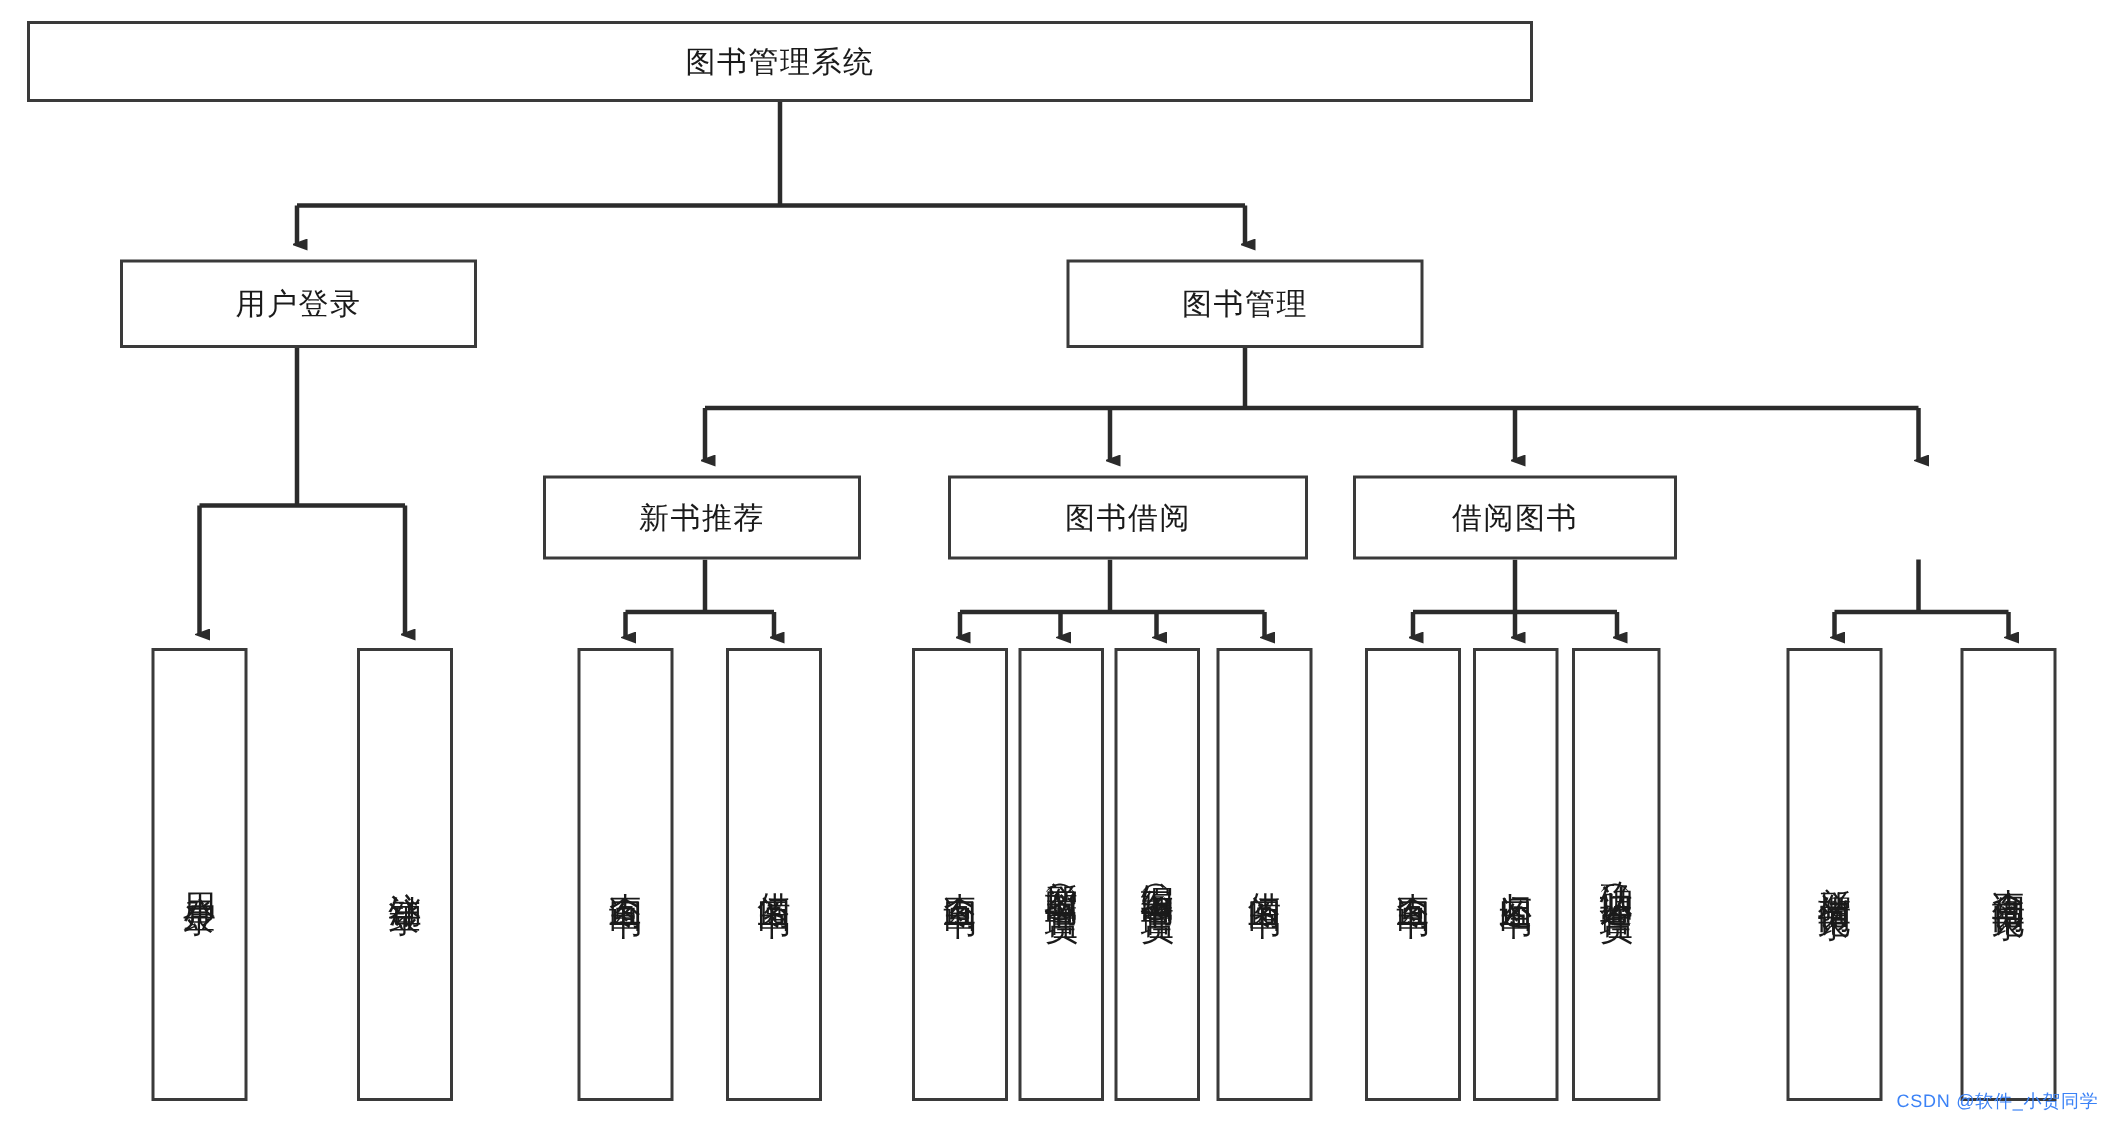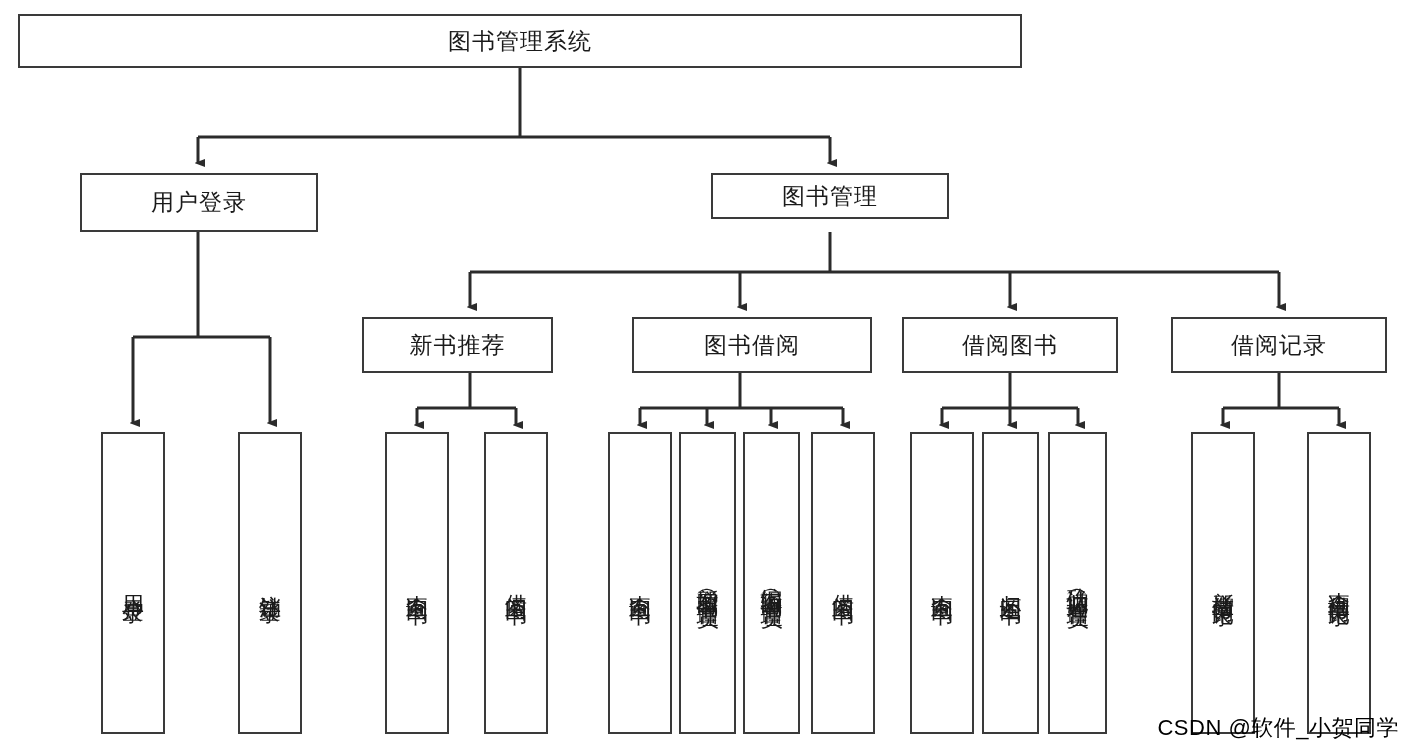--- a/index.html
+++ b/index.html
@@ -29,43 +29,43 @@
     position: absolute;
     box-sizing: border-box;
     background: #ffffff;
     border: 2px solid #3a3a3a;
     display: flex;
     align-items: center;
     justify-content: center;
     color: #1a1a1a;
   }
   .node.horiz {
-    font-size: 23px;
+    font-size: 20px;
     letter-spacing: 1px;
   }
   .node.vert {
     writing-mode: vertical-rl;
     text-orientation: upright;
     font-size: 22px;
     letter-spacing: 3px;
     padding-top: 4px;
     padding-bottom: 4px;
     line-height: 1;
   }
   .node.vert .vtext {
     writing-mode: vertical-rl;
     text-orientation: upright;
     white-space: nowrap;
   }
   .watermark {
     position: absolute;
     right: 6px;
     bottom: 4px;
-    font-size: 22px;
-    color: #000000;
+    font-size: 12px;
+    color: #3b82f6;
     letter-spacing: 0.5px;
     white-space: nowrap;
   }
 </style>
 </head>
 <body>
 
 <div id="stage">
 
   <svg id="edges" viewBox="0 0 1405 747">
@@ -114,26 +114,25 @@
       <path d="M1279,373 L1279,408"></path>
       <path d="M1223,408 L1339,408"></path>
       <path d="M1223,408 L1223,425" marker-end="url(#arrow)"></path>
       <path d="M1339,408 L1339,425" marker-end="url(#arrow)"></path>
     </g>
   </svg>
 
   <div class="node horiz" style="left:18px; top:14px; width:1004px; height:54px;">图书管理系统</div>
 
   <div class="node horiz" style="left:80px; top:173px; width:238px; height:59px;">用户登录</div>
-  <div class="node horiz" style="left:711px; top:173px; width:238px; height:46px;">图书管理</div>
+  <div class="node horiz" style="left:711px; top:173px; width:238px; height:59px;">图书管理</div>
 
-  <div class="node horiz" style="left:362px; top:317px; width:191px; height:56px;">新书推荐</div>
+  <div class="node horiz" style="left:362px; top:317px; width:212px; height:56px;">新书推荐</div>
   <div class="node horiz" style="left:632px; top:317px; width:240px; height:56px;">图书借阅</div>
   <div class="node horiz" style="left:902px; top:317px; width:216px; height:56px;">借阅图书</div>
-  <div class="node horiz" style="left:1171px; top:317px; width:216px; height:56px;">借阅记录</div>
 
   <div class="node vert" style="left:101px; top:432px; width:64px; height:302px;">
     <span class="vtext">用户登录</span>
   </div>
   <div class="node vert" style="left:238px; top:432px; width:64px; height:302px;">
     <span class="vtext">注销登录</span>
   </div>
 
   <div class="node vert" style="left:385px; top:432px; width:64px; height:302px;">
     <span class="vtext">查询图书</span>

